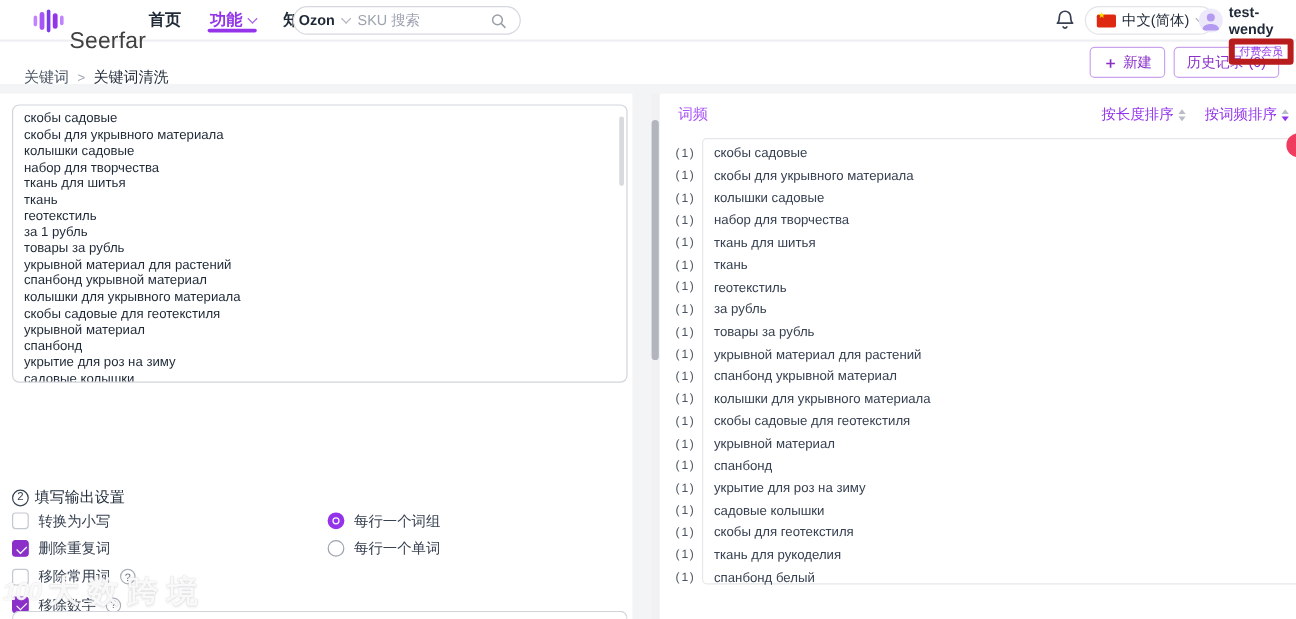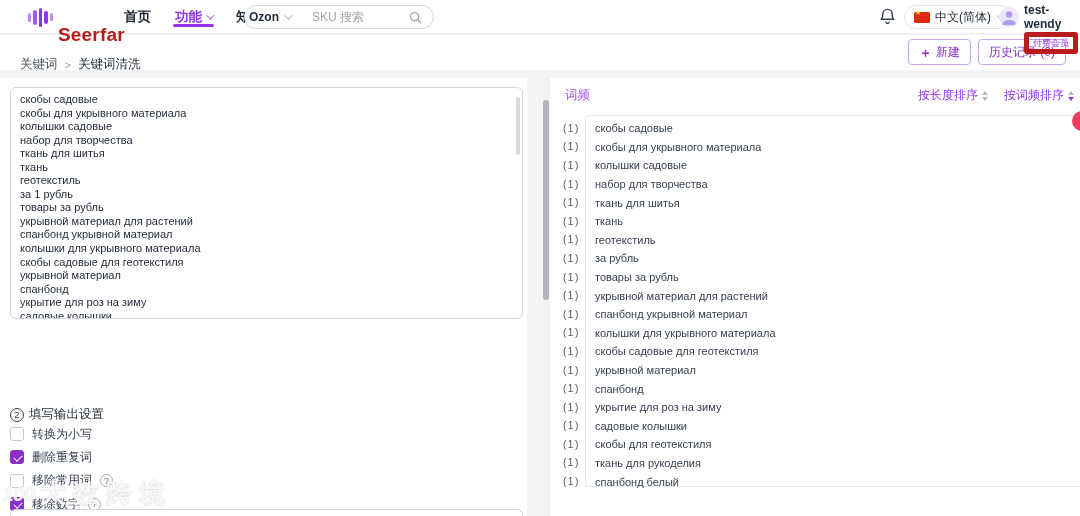--- a/index.html
+++ b/index.html
@@ -9,30 +9,30 @@
   
   .nav { position:absolute; left:0; top:0; width:1080px; height:34px; background:#fff; border-bottom:1px solid #ececf0; z-index:3; }
   .logo { position:absolute; left:28px; top:0; height:34px; display:flex; align-items:center; gap:5px; }
   .logo-bars { display:flex; align-items:center; gap:2px; height:20px; }
   .logo-bars i { display:block; width:3.4px; border-radius:2px; }
   .logo-bars i:nth-child(1){height:9px;background:#c084fc;}
   .logo-bars i:nth-child(2){height:15px;background:#a855f7;}
   .logo-bars i:nth-child(3){height:19px;background:#7c3aed;}
   .logo-bars i:nth-child(4){height:13px;background:#9333ea;}
   .logo-bars i:nth-child(5){height:8px;background:#c084fc;}
-  .logo-text { font-size:19px; font-weight:bold; color:#b91c1c; letter-spacing:.2px;margin-top:36px; }
+  .logo-text { font-size:19px; font-weight:normal; color:#404040; letter-spacing:.2px;margin-top:36px; }
   .nav-menu { position:absolute; left:124px; top:0; height:34px; display:flex; align-items:center; gap:24px; }
   .nav-item { font-size:13.5px; font-weight:600; color:#1f2937; display:flex; align-items:center; gap:4px; position:relative; height:20px; line-height:34px; cursor:pointer; }
   .nav-item.active { color:#9333ea; }
   .nav-item.active .underline { position:absolute; left:-2px; bottom:0; width:calc(100% + 4px); height:3px; background:#9333ea; border-radius:2px; }
   .chev { display:inline-block; width:6px; height:6px; border-right:1.6px solid currentColor; border-bottom:1.6px solid currentColor; transform:rotate(45deg) translateY(-2px); opacity:.8; }
   .chev.gray { border-color:#9ca3af; }
   .searchbox { position:absolute; left:244px; top:5px; width:190px; height:24px; border:1px solid #d5d8de; border-radius:13px; background:#fff; display:flex; align-items:center; padding:0 10px 0 4px; }
   .searchbox .platform { font-size:12px; font-weight:600; color:#1f2937; display:flex; align-items:center; gap:5px; }
-  .searchbox .placeholder { font-size:12px; color:#9ca3af; margin-left:22px; flex:1; }
+  .searchbox .placeholder { font-size:12px; color:#9ca3af; margin-left:8px; flex:1; }
   .bell { position:absolute; left:878px; top:7px; width:19px; height:19px; cursor:pointer; }
   .langbox { position:absolute; left:904px; top:5px; height:24px; border:1px solid #e2e4e9; border-radius:12px; display:flex; align-items:center; gap:5px; padding:0 9px; cursor:pointer; background:#fff; }
   .flag { width:16px; height:11px; background:#de2910; border-radius:1.5px; position:relative; }
   .flag:after { content:"★"; position:absolute; left:1px; top:-3px; color:#ffde00; font-size:7px; }
   .lang-label { font-size:12px; color:#1f2937; }
   .avatar { position:absolute; left:999px; top:7px; width:20px; height:20px; border-radius:50%; background:#ede9fb; overflow:hidden; cursor:pointer; }
   .user { position:absolute; left:1024px; top:3px; }
   .user .uname { font-size:12px; font-weight:600; color:#1f2937; line-height:14px; }
   .user .ubadge { display:inline-block; margin-top:1px; font-size:9px; color:#9333ea; border:5px solid #b91c1c; border-radius:3px; padding:0.5px 4px; line-height:11px; }
 
@@ -211,20 +211,30 @@
         <span class="cb"></span>
         <span class="cb-label">移除常用词</span>
         <span class="help">?</span>
       </div>
       <div class="cb-row">
         <span class="cb checked"></span>
         <span class="cb-label">移除数字</span>
         <span class="help">?</span>
       </div>
     </div>
+  <div class="radio-col">
+      <div class="rd-row">
+        <span class="rd selected"></span>
+        <span class="rd-label">每行一个词组</span>
+      </div>
+      <div class="rd-row">
+        <span class="rd"></span>
+        <span class="rd-label">每行一个单词</span>
+      </div>
+    </div>
   <div class="next-box"></div>
 </div>
 
 <div class="mid-scroll-track"></div>
 <div class="mid-scroll-thumb"></div>
 
 <div class="panel-right">
   <div class="freq-title">词频</div>
   <div class="sorters">
     <span class="sorter">

